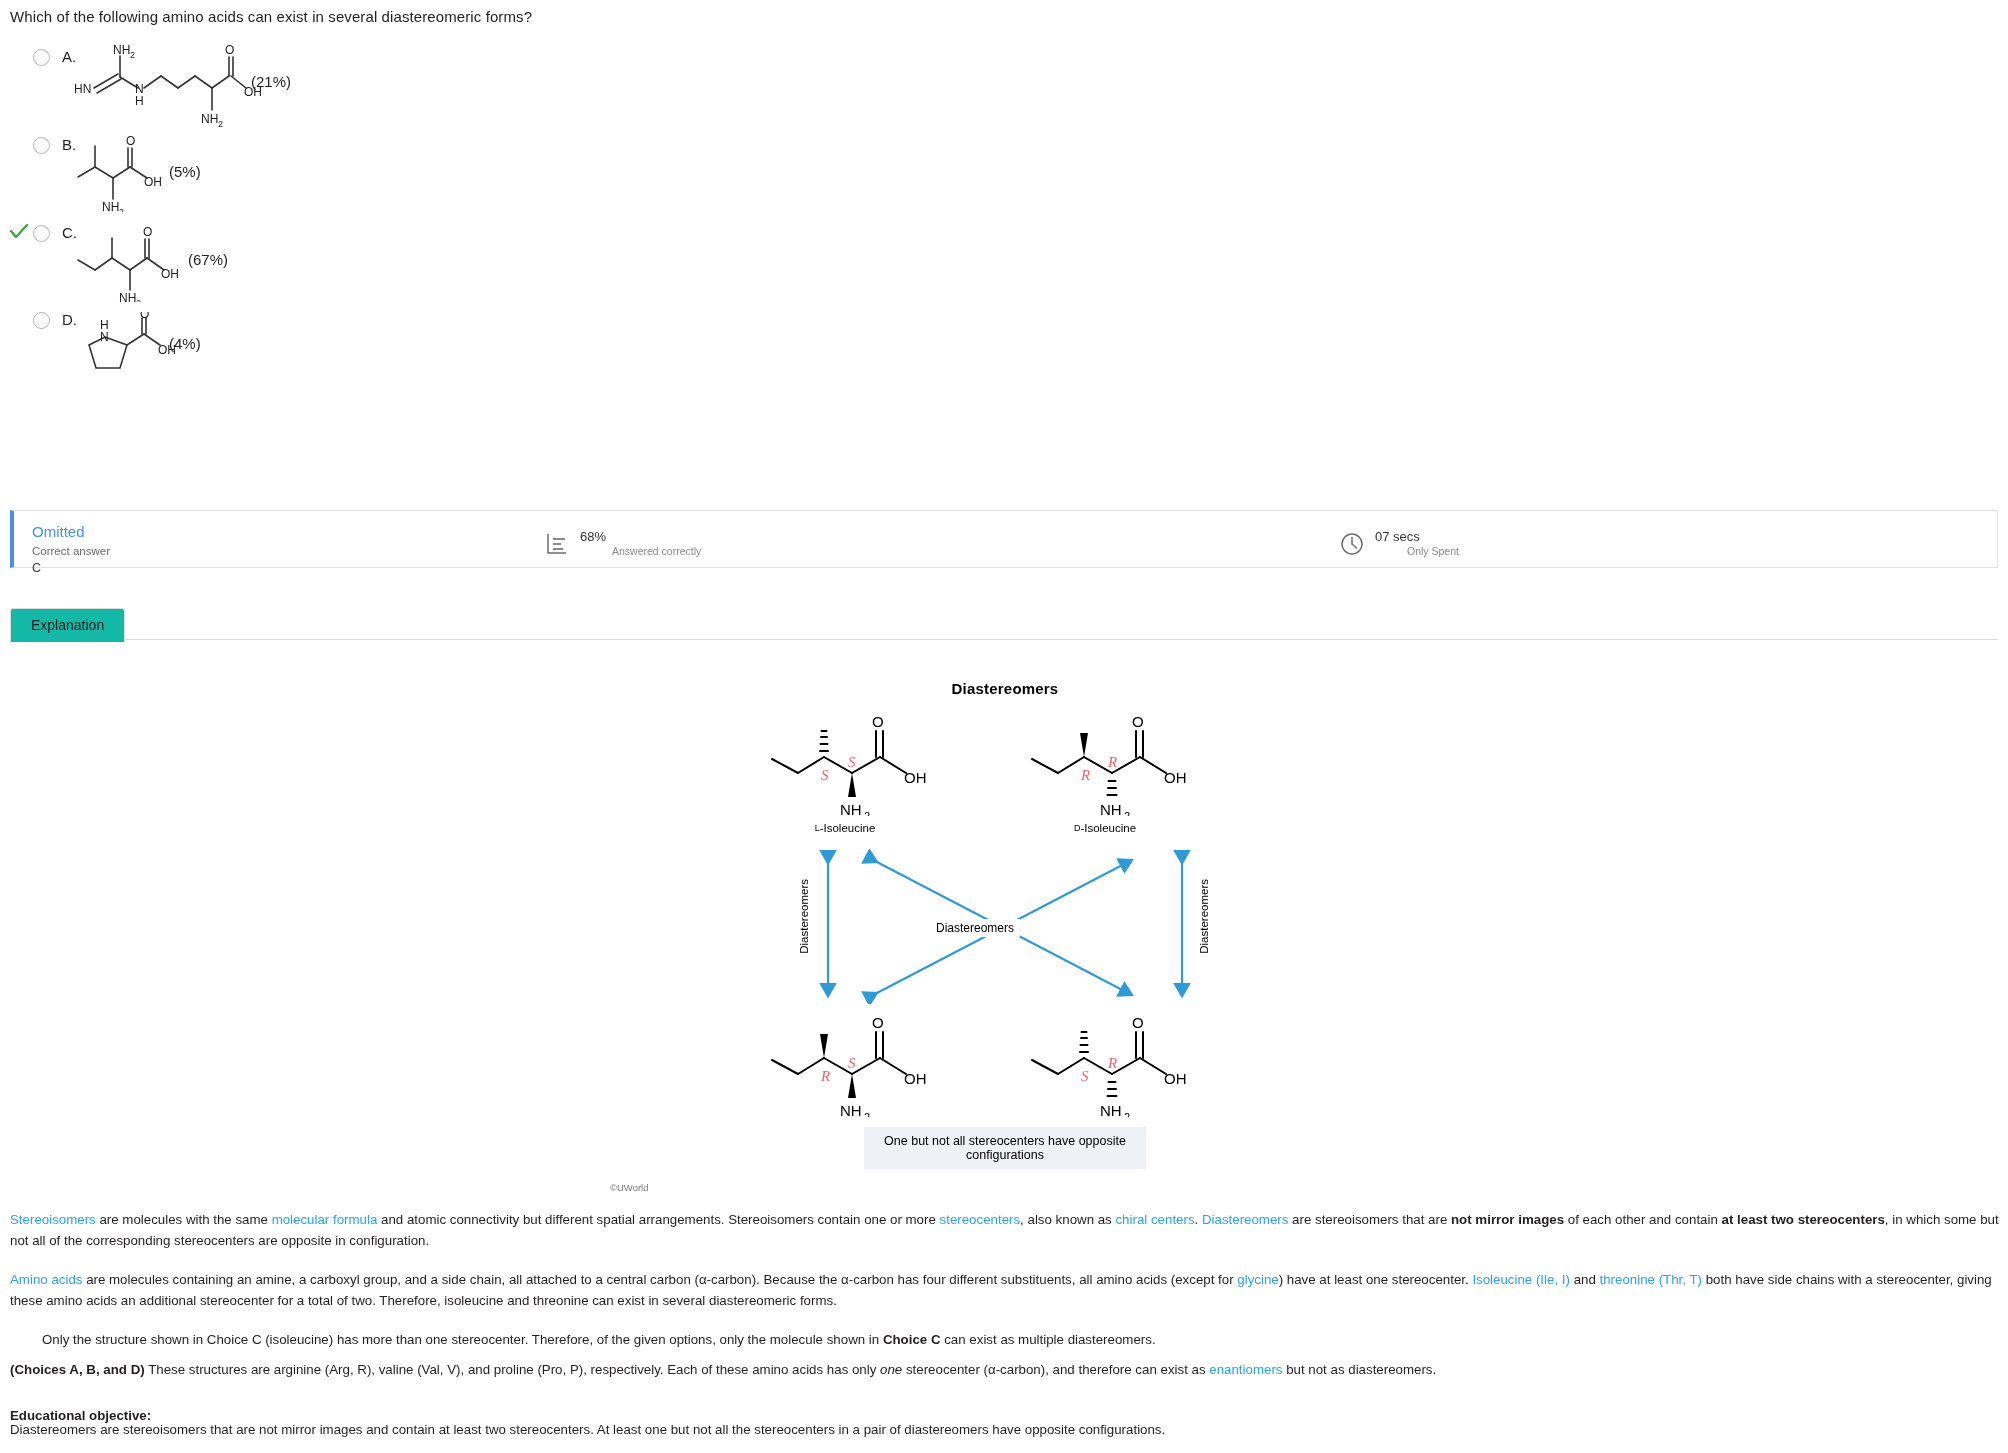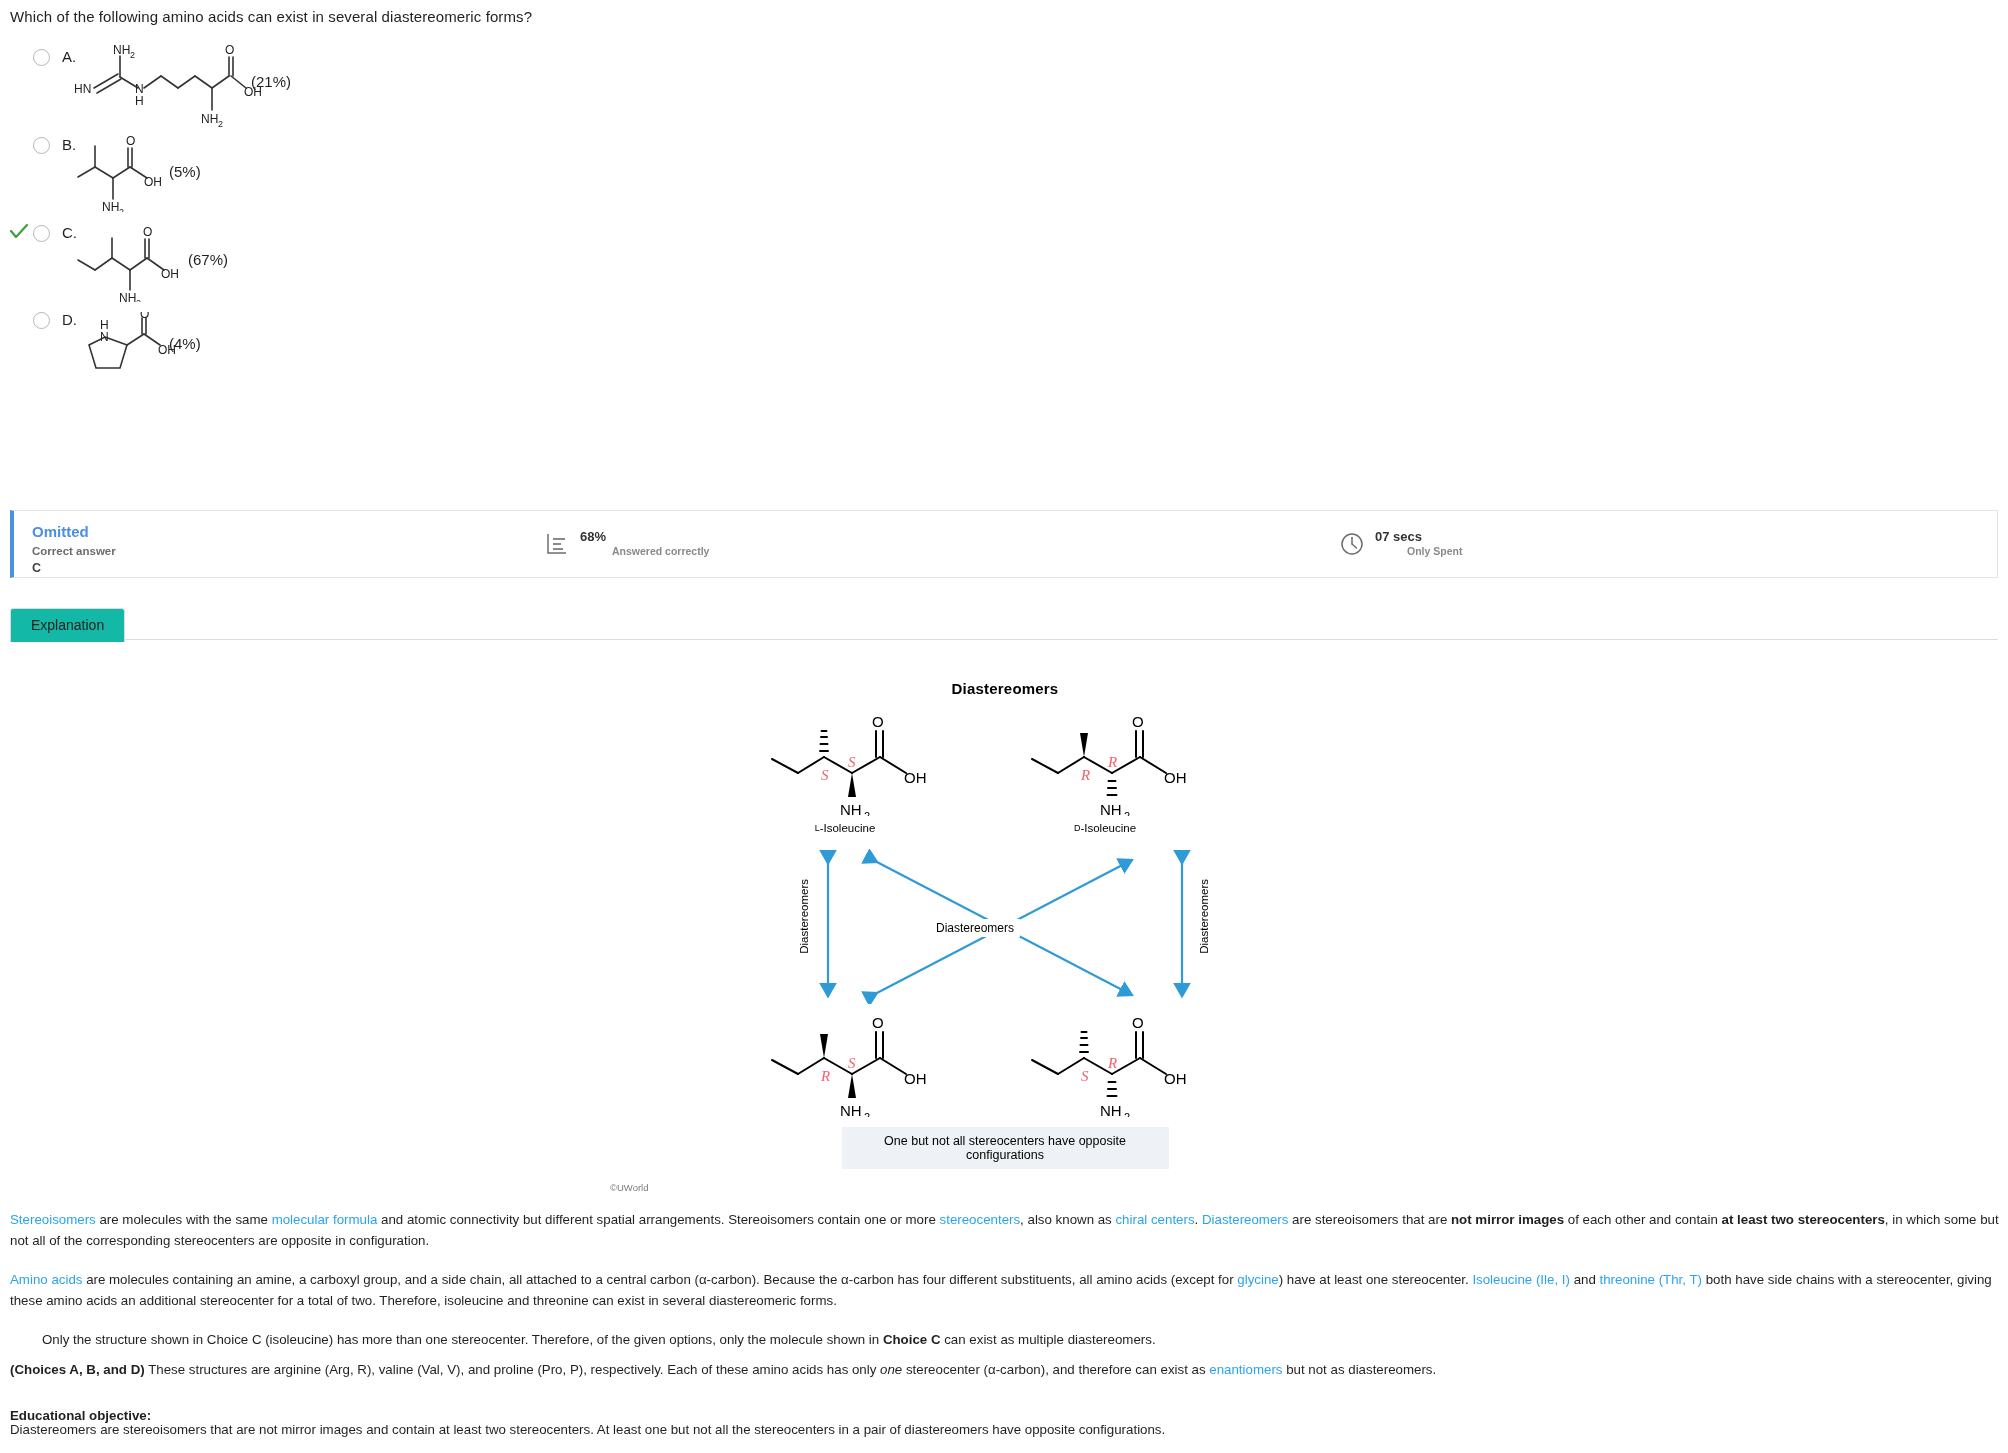--- a/index.html
+++ b/index.html
@@ -28,24 +28,23 @@
   }
   .check-mark svg { display: block; }
   .choice-letter { position: absolute; font-size: 15px; color: #231f20; }
   .pct { position: absolute; font-size: 15px; color: #231f20; }
   .struct { position: absolute; }
   .struct svg { display: block; }
 
   
   .stats-bar {
     position: absolute; left: 10px; top: 510px;
-    width: 1988px; height: 68px;
+    width: 1988px; height: 58px;
     background: #fff; border: 1px solid #e3e3e3;
     border-left: 4px solid #4a90e2;
-    font-weight: bold;
   }
   .omitted { position: absolute; left: 18px; top: 12px; font-size: 15px; color: #4a90e2; }
   .correct-label { position: absolute; left: 18px; top: 34px; font-size: 11.5px; color: #6d6d6d; }
   .correct-value { position: absolute; left: 18px; top: 50px; font-size: 12.5px; color: #444; }
 
   .stat-group { position: absolute; top: 18px; display: flex; align-items: center; gap: 10px; }
   .stat-icon { width: 26px; height: 26px; color: #6d6d6d; flex: none; }
   .stat-icon svg { display: block; }
   .stat-main { font-size: 13px; color: #333; line-height: 1.25; }
   .stat-sub { font-size: 10.5px; color: #8a8a8a; line-height: 1.25; margin-left: 32px; }
@@ -75,21 +74,21 @@
   .mol-caption { font-size: 11.5px; color: #000; text-align: center; }
   .mol-caption .sc { font-size: 9px; vertical-align: 1px; }
   .vert-label {
     font-size: 11.5px; color: #000;
     writing-mode: vertical-rl; transform: rotate(180deg);
     white-space: nowrap;
   }
   .center-label { font-size: 12px; color: #000; }
   .banner {
     background: #eef1f5; color: #000; font-size: 12.5px;
-    text-align: center; padding: 7px 14px; width: 327px; margin: 0 auto;
+    text-align: center; padding: 7px 14px; width: 282px; margin: 0 auto;
   }
   .uworld {
     position: absolute; left: 610px; top: 1182px;
     font-size: 9.5px; color: #7b7b7b;
   }
 
   
   .exp { position: absolute; left: 10px; width: 1990px; font-size: 13.3px; color: #231f20; line-height: 1.55; }
   .lnk { color: #2aa3ef; }
   .b { font-weight: bold; }

